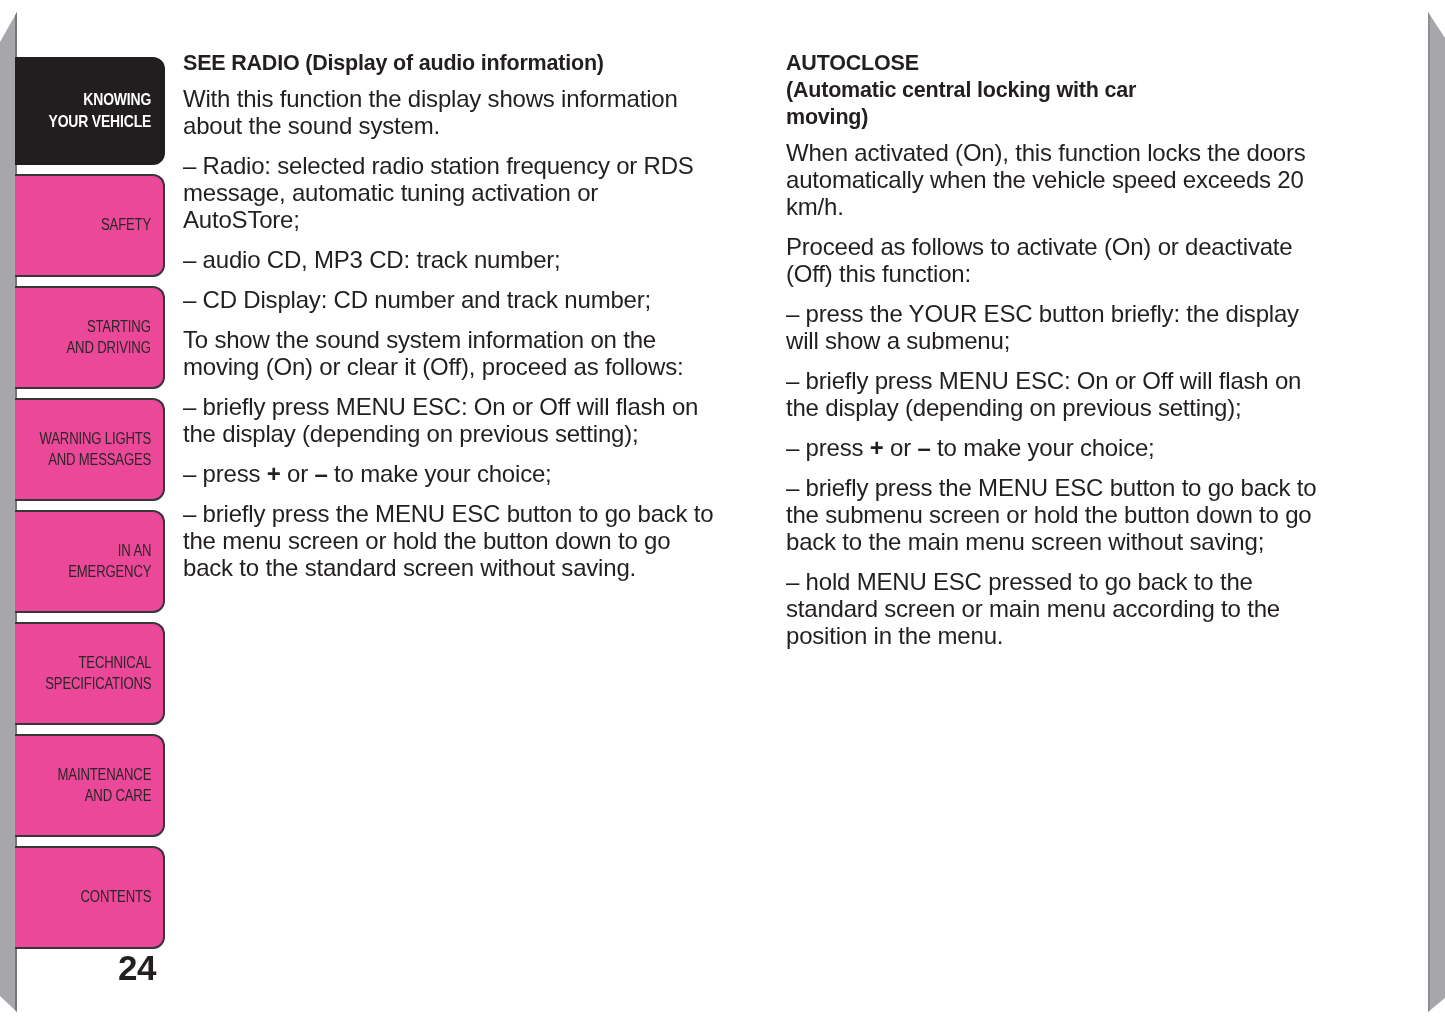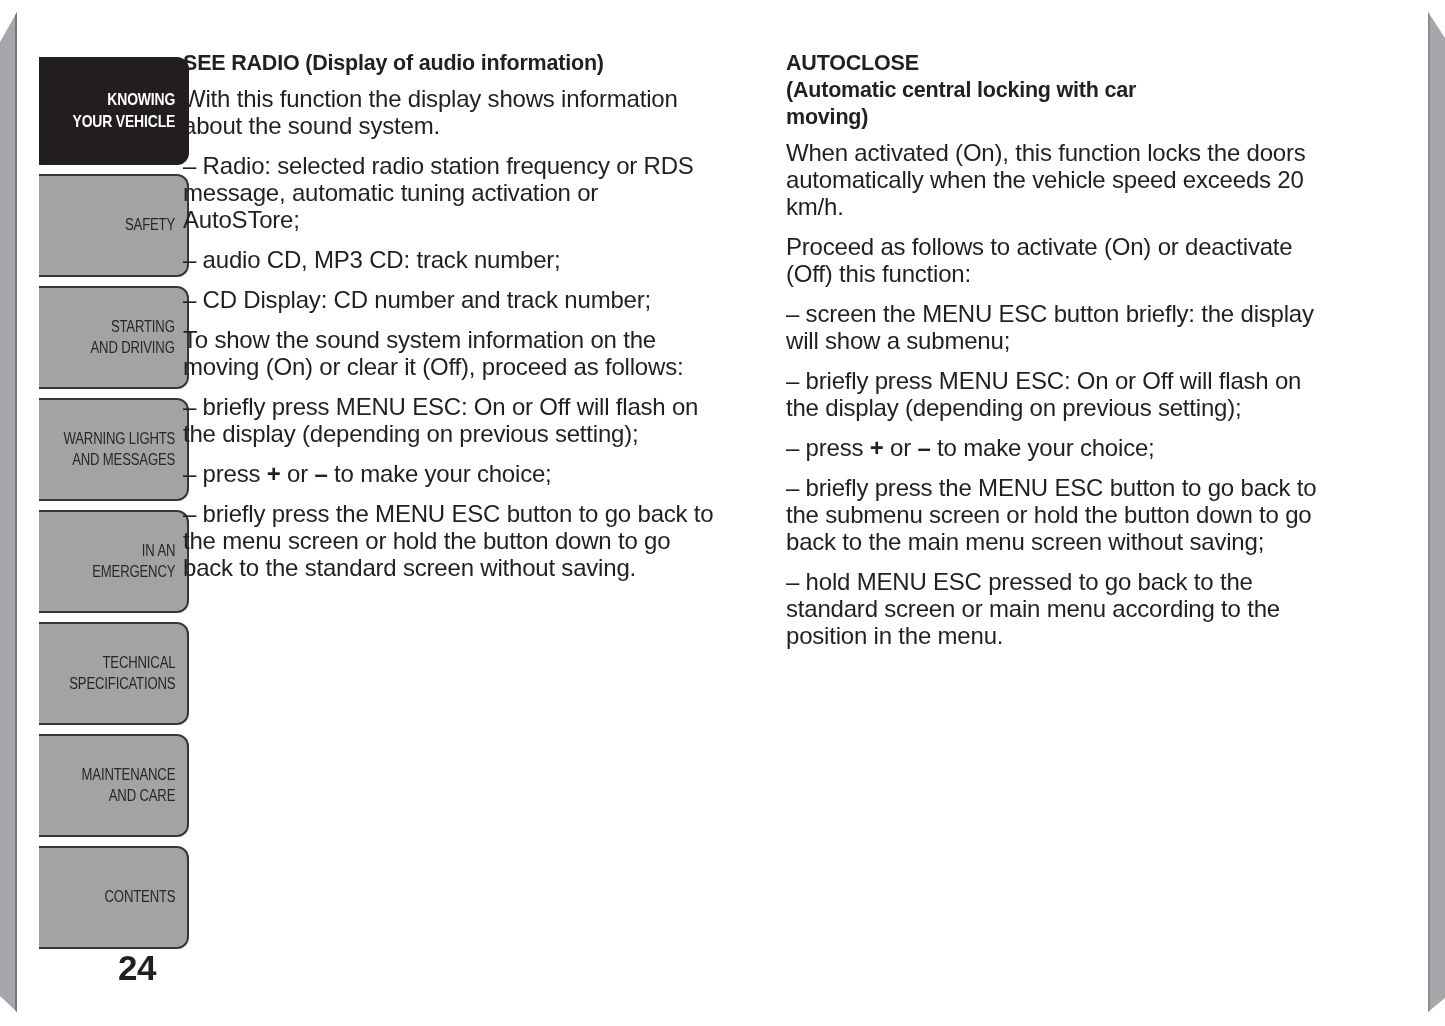--- a/index.html
+++ b/index.html
@@ -30,27 +30,26 @@
     clip-path: polygon(0 0, 100% 26px, 100% calc(100% - 14px), 0 100%);
   }
 
   
   .tabs {
     position:absolute;
     left:15px; top:57px;
     width:150px;
     display:flex;
     flex-direction:column;
-    margin-left:24px;
   }
   .tab {
     box-sizing:border-box;
     width:150px; height:103px;
     margin-bottom:9px;
-    background:#a3a3a3;
+    background:#ec4899;
     border:2px solid #3a3637;
     border-left:none;
     border-radius:0 12px 12px 0;
     display:flex;
     align-items:center;
     justify-content:flex-end;
     padding-right:12px;
   }
   .tab.active {
     height:108px;
@@ -152,21 +151,21 @@
         <p>– press <b>+</b> or <b>–</b> to make your choice;</p>
         <p>– briefly press the MENU ESC button to go back to the menu screen or hold the button down to go back to the standard screen without saving.</p>
       </div>
   </div>
 
   <div class="column col-right">
     <h2>AUTOCLOSE<br>(Automatic central locking with car<br>moving)</h2>
     <div>
         <p>When activated (On), this function locks the doors automatically when the vehicle speed exceeds 20 km/h.</p>
         <p>Proceed as follows to activate (On) or deactivate (Off) this function:</p>
-        <p>– screen the MENU ESC button briefly: the display will show a submenu;</p>
+        <p>– press the YOUR ESC button briefly: the display will show a submenu;</p>
         <p>– briefly press MENU ESC: On or Off will flash on the display (depending on previous setting);</p>
         <p>– press <b>+</b> or <b>–</b> to make your choice;</p>
         <p>– briefly press the MENU ESC button to go back to the submenu screen or hold the button down to go back to the main menu screen without saving;</p>
         <p>– hold MENU ESC pressed to go back to the standard screen or main menu according to the position in the menu.</p>
       </div>
   </div>
 
   <div class="page-number">24</div>
 
 </div>

